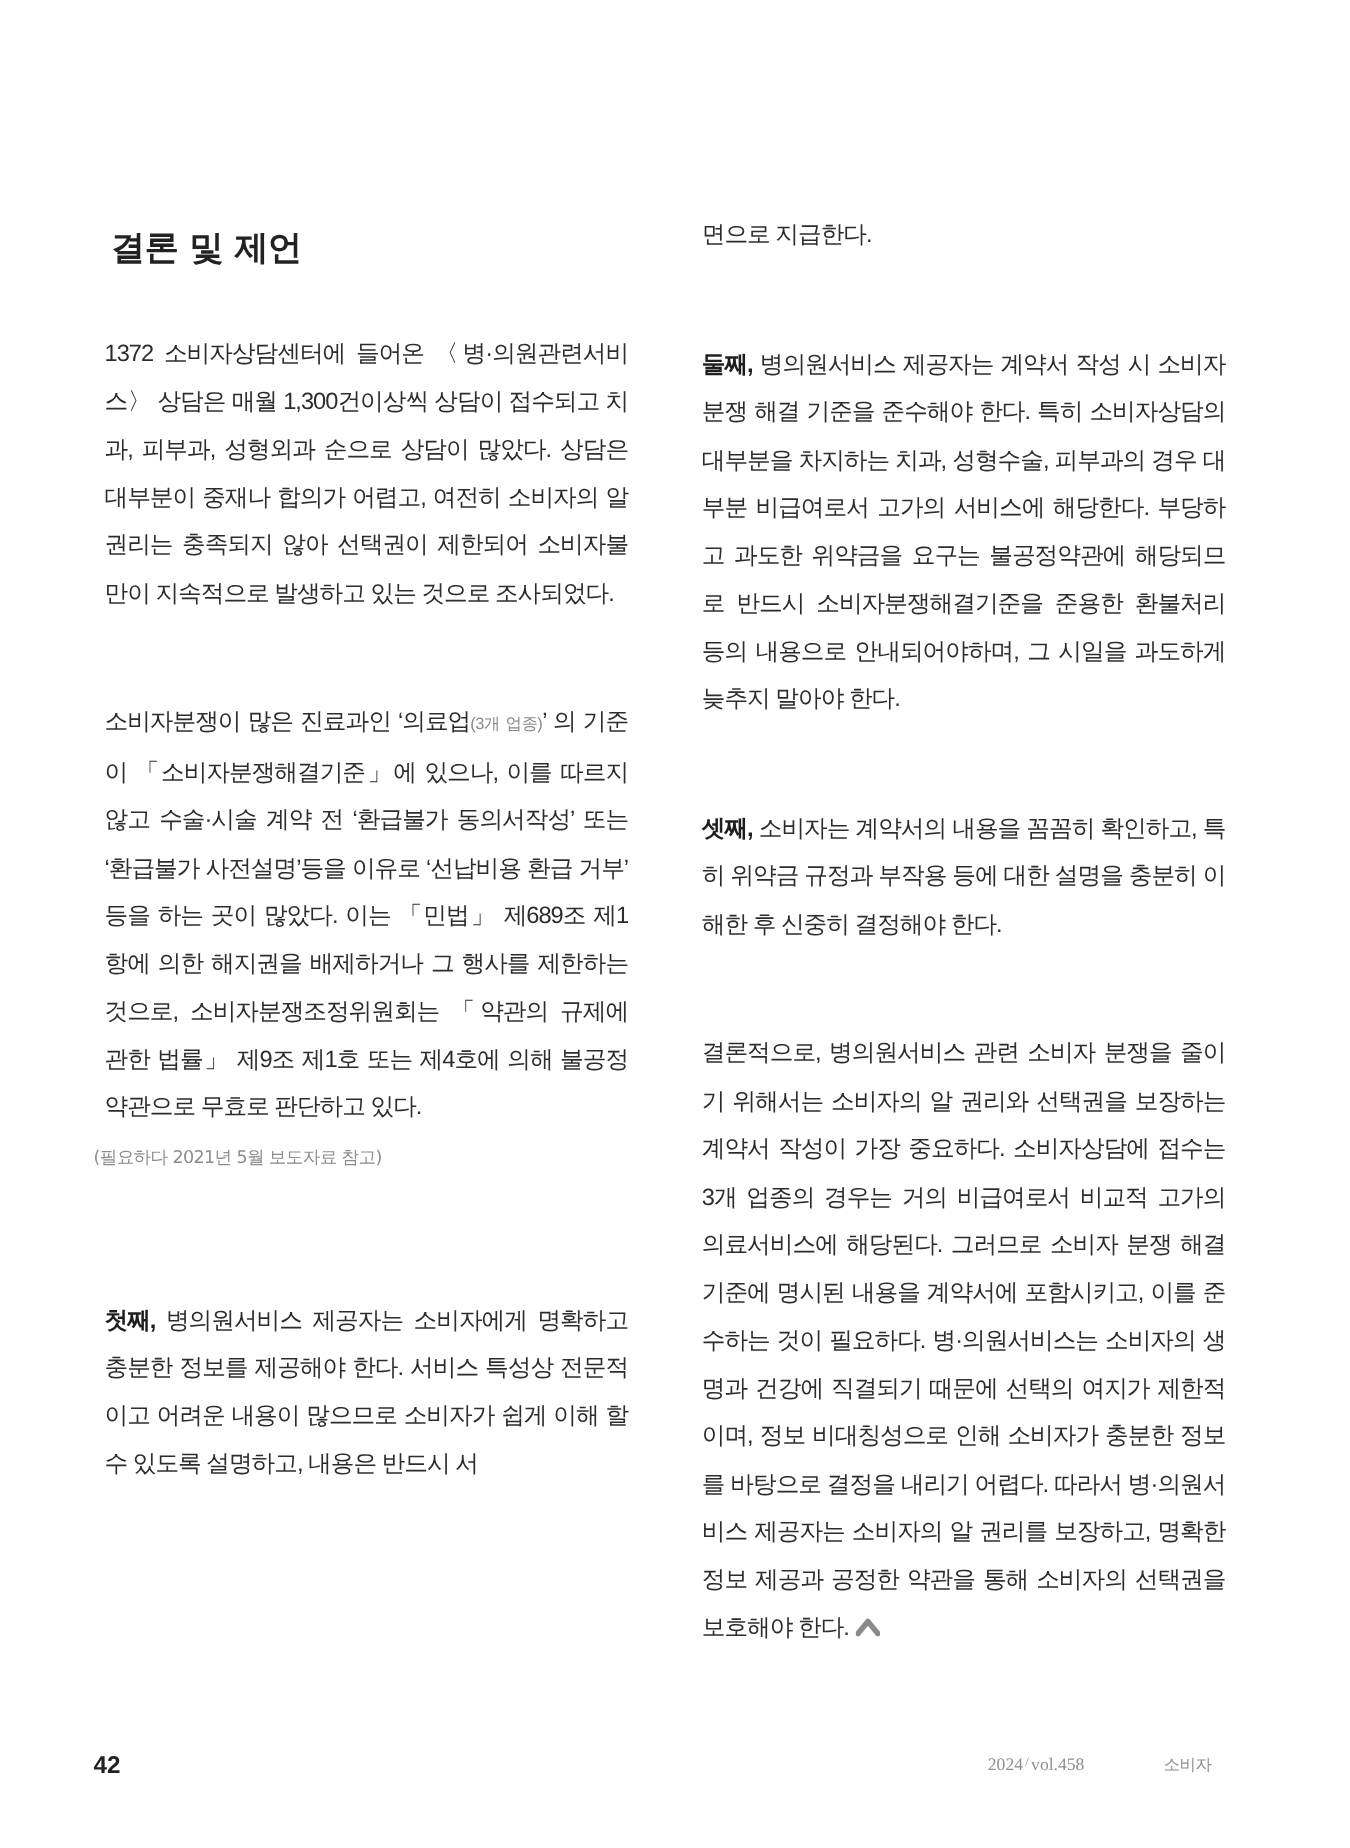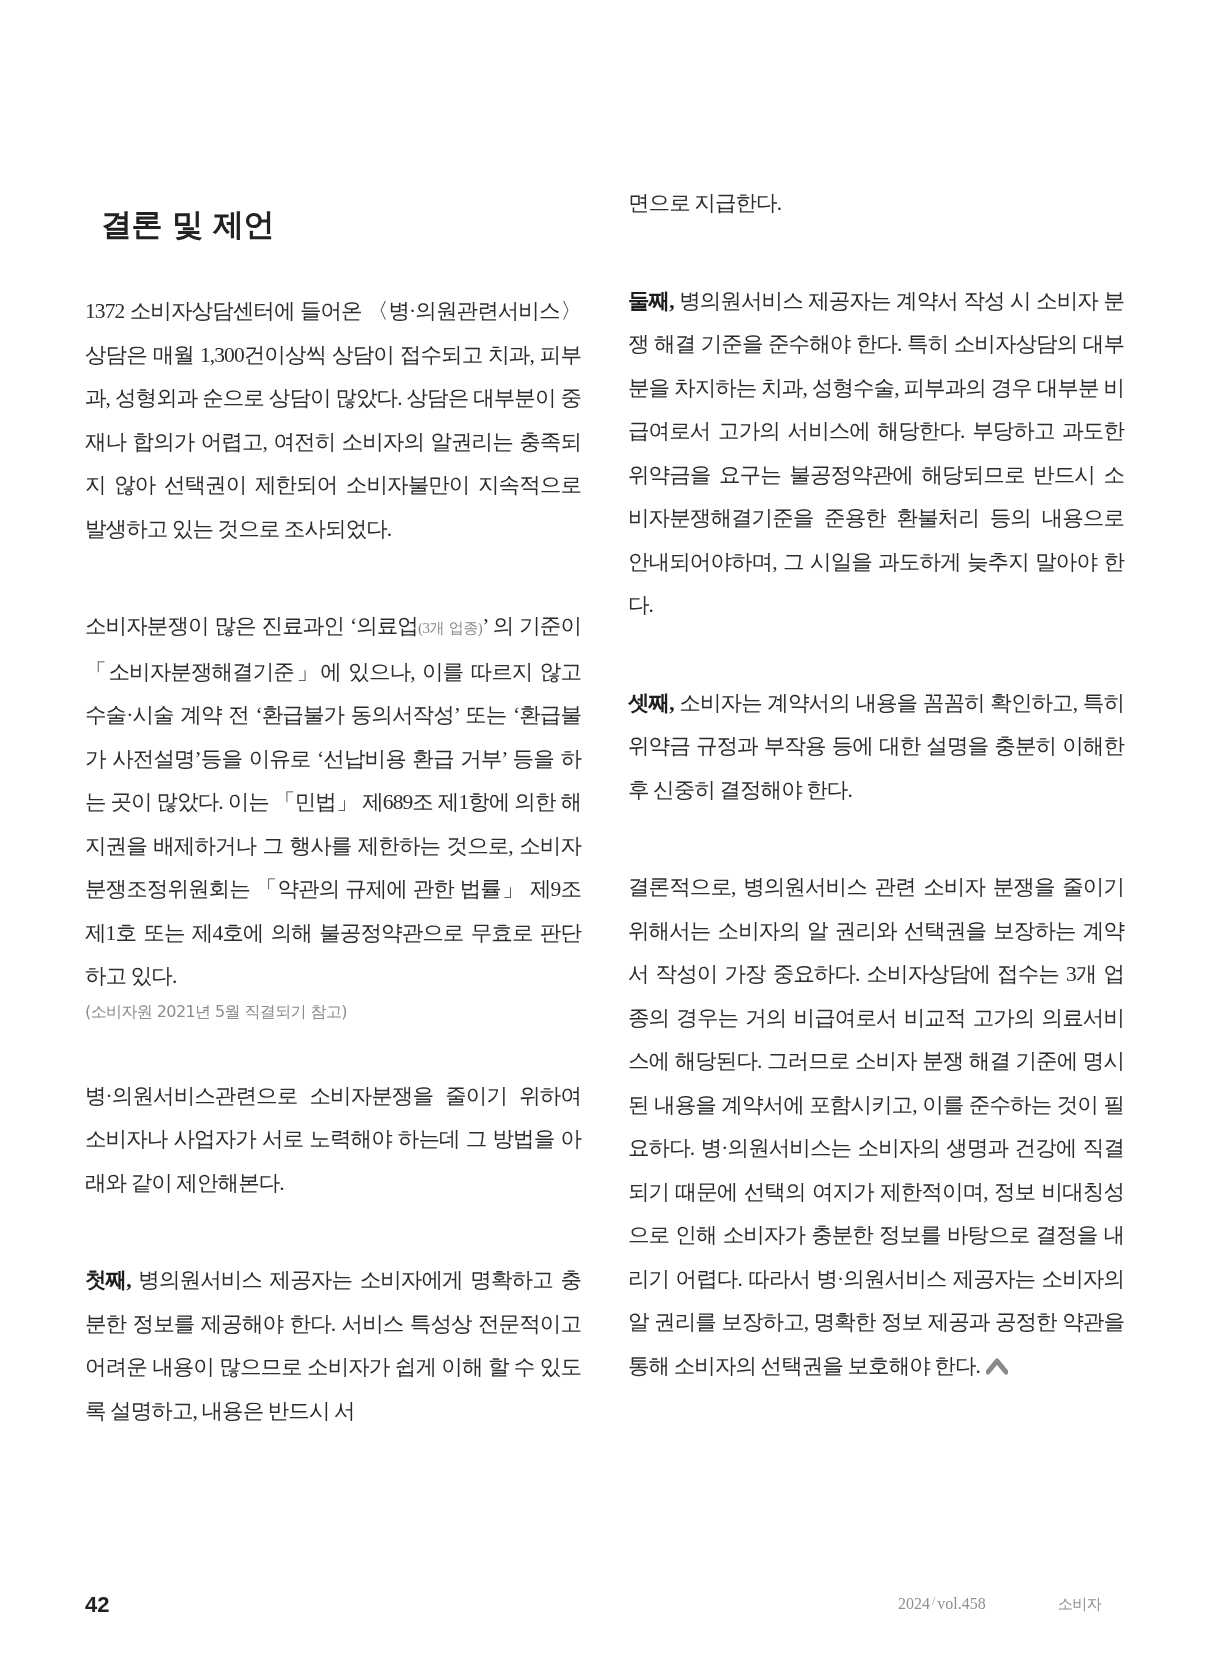--- a/index.html
+++ b/index.html
@@ -26,22 +26,22 @@
     letter-spacing: -0.5px;
     margin: 16px;
   }
   .column {
     position: absolute;
     width: 496px;
   }
   .col-left { left: 85px; top: 290px; }
   .col-right { left: 628px; top: 182px; }
   .para {
-    margin: 0;
-    font-family: Liberation Serif, serif;
+    margin: 10px;
+    font-family: Liberation Sans, sans-serif;
     font-size: 21.5px;
     line-height: 43.5px;
     letter-spacing: -0.9px;
     text-align: justify;
     text-align-last: left;
     color: #2c2c2c;
   }
   .para .small-grey {
     font-size: 15px;
     color: #8a8a8a;
@@ -101,23 +101,22 @@
 </style>
 </head>
 <body>
 
 <h1 class="page-title">결론 및 제언</h1>
 
 <div class="column col-left">
   <p class="para">1372 소비자상담센터에 들어온 〈병·의원관련서비스〉 상담은 매월 1,300건이상씩 상담이 접수되고 치과, 피부과, 성형외과 순으로 상담이 많았다. 상담은 대부분이 중재나 합의가 어렵고, 여전히 소비자의 알권리는 충족되지 않아 선택권이 제한되어 소비자불만이 지속적으로 발생하고 있는 것으로 조사되었다.</p>
   <div class="gap-lg"></div>
   <p class="para"><span>소비자분쟁이 많은 진료과인 ‘의료업</span><span class="small-grey">(3개 업종)</span><span>’ 의 기준이 「소비자분쟁해결기준」에 있으나, 이를 따르지 않고 수술·시술 계약 전 ‘환급불가 동의서작성’ 또는 ‘환급불가 사전설명’등을 이유로 ‘선납비용 환급 거부’ 등을 하는 곳이 많았다. 이는 「민법」 제689조 제1항에 의한 해지권을 배제하거나 그 행사를 제한하는 것으로, 소비자분쟁조정위원회는 「약관의 규제에 관한 법률」 제9조 제1호 또는 제4호에 의해 불공정약관으로 무효로 판단하고 있다.</span></p>
-  <p class="note">(소비자원 2021년 5월 직결되기 참고)</p>
+  <p class="note">(필요하다 2021년 5월 보도자료 참고)</p>
   <div class="gap-md"></div>
-  <p class="para">병·의원서비스관련으로 소비자분쟁을 줄이기 위하여 소비자나 사업자가 서로 노력해야 하는데 그 방법을 아래와 같이 제안해본다.</p>
   <div class="gap-lg"></div>
   <p class="para"><strong>첫째,</strong><span> 병의원서비스 제공자는 소비자에게 명확하고 충분한 정보를 제공해야 한다. 서비스 특성상 전문적이고 어려운 내용이 많으므로 소비자가 쉽게 이해 할 수 있도록 설명하고, 내용은 반드시 서</span></p>
 </div>
 
 <div class="column col-right">
   <p class="para">면으로 지급한다.</p>
   <div class="gap-lg"></div>
   <p class="para"><strong>둘째,</strong><span> 병의원서비스 제공자는 계약서 작성 시 소비자 분쟁 해결 기준을 준수해야 한다. 특히 소비자상담의 대부분을 차지하는 치과, 성형수술, 피부과의 경우 대부분 비급여로서 고가의 서비스에 해당한다. 부당하고 과도한 위약금을 요구는 불공정약관에 해당되므로 반드시 소비자분쟁해결기준을 준용한 환불처리 등의 내용으로 안내되어야하며, 그 시일을 과도하게 늦추지 말아야 한다.</span></p>
   <div class="gap-lg"></div>
   <p class="para"><strong>셋째,</strong><span> 소비자는 계약서의 내용을 꼼꼼히 확인하고, 특히 위약금 규정과 부작용 등에 대한 설명을 충분히 이해한 후 신중히 결정해야 한다.</span></p>

